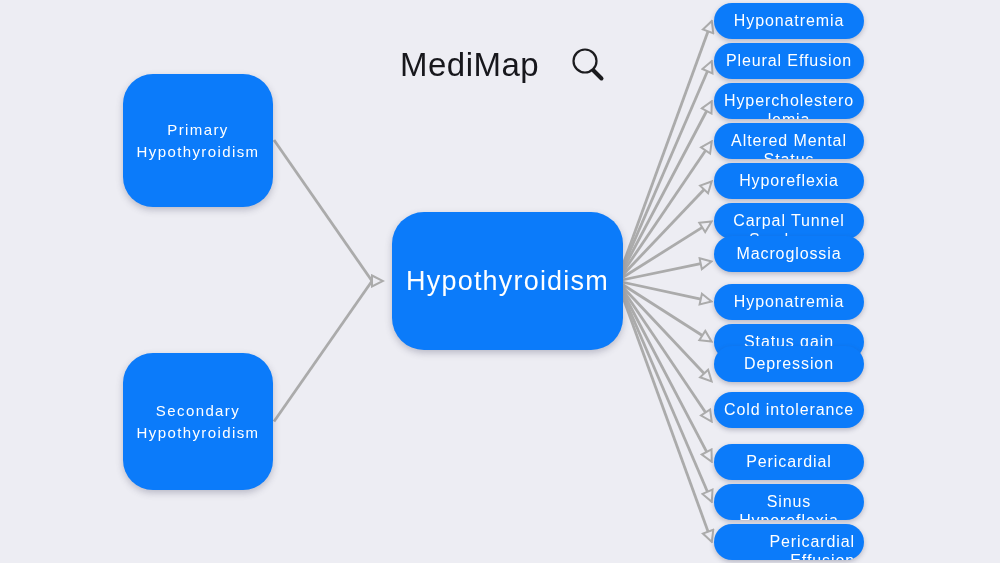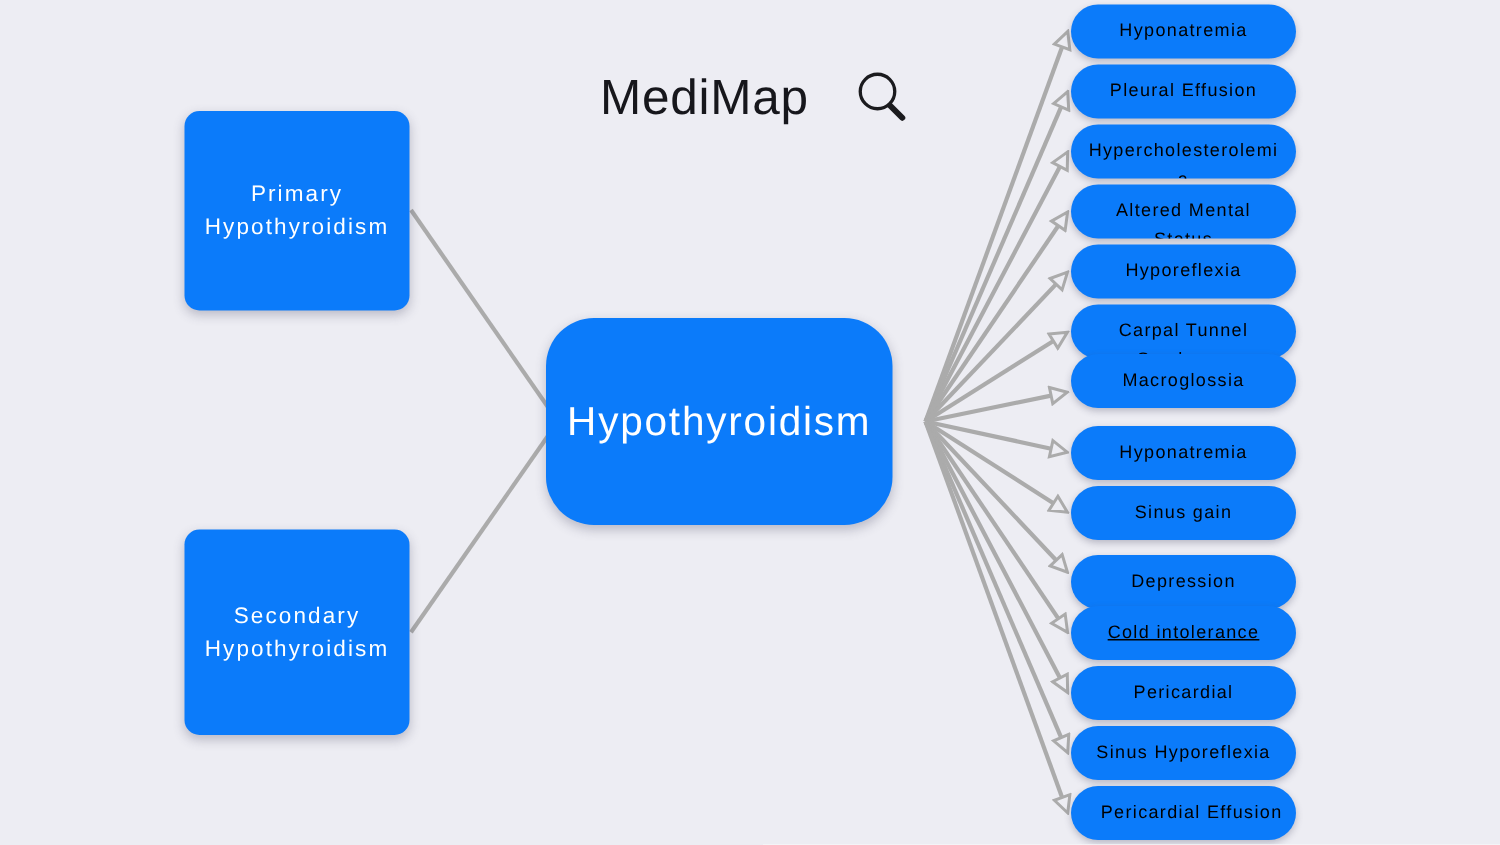--- a/index.html
+++ b/index.html
@@ -51,45 +51,45 @@
     justify-content: center;
     text-align: center;
     box-shadow: 0 3px 7px rgba(70,70,100,0.30);
     cursor: pointer;
     box-sizing: border-box;
   }
   .cause-node {
     left: 123px;
     width: 150px;
     height: 133px;
-    border-radius: 10px;
+    border-radius: 30px;
     font-size: 15px;
     letter-spacing: 1.4px;
     line-height: 22px;
   }
   .cause-node.primary   { top: 74px; }
   .cause-node.secondary { top: 353px; height: 137px; }
 
   .root-node {
-    left: 364px; top: 212px;
+    left: 392px; top: 212px;
     width: 231px; height: 138px;
     border-radius: 32px;
     font-size: 27px;
     letter-spacing: 1.2px;
   }
 
   .pill {
     position: absolute;
     left: 714px;
     width: 150px;
     height: 36px;
     border-radius: 18px;
     background: var(--blue, #0b7bfa);
-    color: #000000;
-    font-size: 12px;
+    color: #ffffff;
+    font-size: 16px;
     letter-spacing: 0.9px;
     line-height: 19px;
     text-align: center;
     padding: 8px 9px 0 9px;
     box-sizing: border-box;
     overflow: hidden;
     overflow-wrap: anywhere;
     box-shadow: 0 2px 5px rgba(70,70,100,0.32);
     cursor: pointer;
   }
@@ -150,21 +150,21 @@
 
   <div id="pill-group">
       <div class="pill" style="top: 2.5px;"><span>Hyponatremia</span></div>
       <div class="pill" style="top: 42.65px;"><span>Pleural Effusion</span></div>
       <div class="pill" style="top: 82.8px;"><span>Hypercholesterolemia</span></div>
       <div class="pill" style="top: 122.95px;"><span>Altered Mental Status</span></div>
       <div class="pill" style="top: 163.1px;"><span>Hyporeflexia</span></div>
       <div class="pill" style="top: 203.25px;"><span>Carpal Tunnel Syndrome</span></div>
       <div class="pill" style="top: 236px;"><span>Macroglossia</span></div>
       <div class="pill" style="top: 283.55px;"><span>Hyponatremia</span></div>
-      <div class="pill" style="top: 323.7px;"><span>Sinus gain</span></div>
-      <div class="pill" style="top: 370px;"><span>Depression</span></div>
-      <div class="pill" style="top: 404px; text-decoration: underline;"><span>Cold intolerance</span></div>
+      <div class="pill" style="top: 323.7px;"><span>Status gain</span></div>
+      <div class="pill" style="top: 346px;"><span>Depression</span></div>
+      <div class="pill" style="top: 392px;"><span>Cold intolerance</span></div>
       <div class="pill" style="top: 444.15px;"><span>Pericardial</span></div>
       <div class="pill" style="top: 484.3px;"><span>Sinus Hyporeflexia</span></div>
       <div class="pill" style="top: 524.45px; text-align: right;"><span>Pericardial Effusion</span></div>
     </div>
 
 </div>
 
 </body></html>

